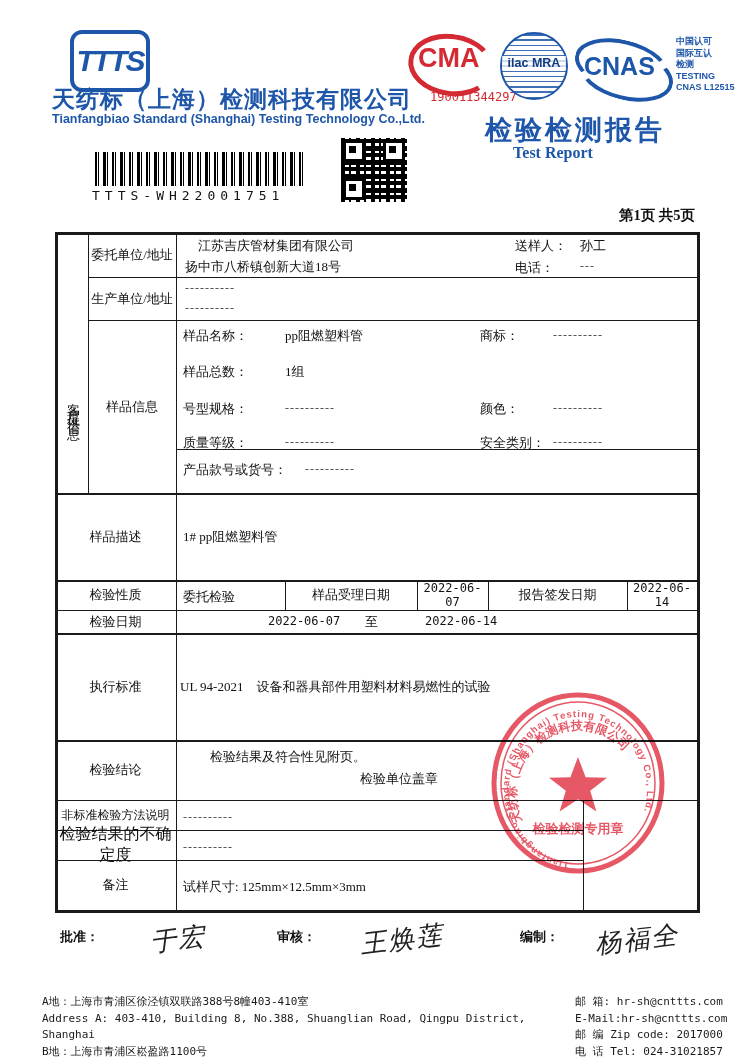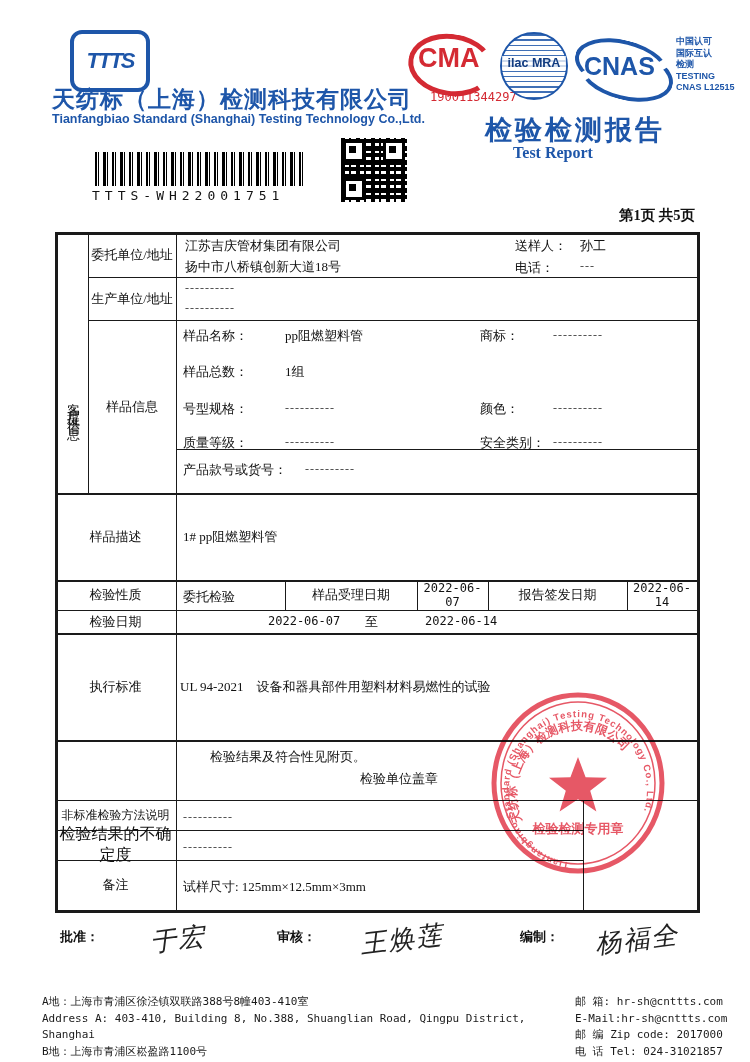--- a/index.html
+++ b/index.html
@@ -8,21 +8,21 @@
   .abs{position:absolute;}
   .blue{color:#1e56a9;}
   .line{position:absolute;background:#1a1a1a;}
   .lbl{font-size:13px;color:#111;}
   .ctr{display:flex;align-items:center;justify-content:center;text-align:center;}
   .mono{font-family:"DejaVu Sans Mono","Liberation Mono",monospace;}
   .dash{color:#4a4a4a;letter-spacing:1px;font-size:12px;}
   
   #logo-box{left:70px;top:30px;width:72px;height:54px;border:4px solid #1e56a9;border-radius:12px;
             display:flex;align-items:center;justify-content:center;}
-  #logo-box span{font-size:22px;font-weight:bold;font-style:italic;color:#1e56a9;
+  #logo-box span{font-size:30px;font-weight:bold;font-style:italic;color:#1e56a9;
                  font-family:"Liberation Sans",sans-serif;letter-spacing:-2px;}
   #company-cn{left:52px;top:84px;width:380px;font-size:23px;font-weight:bold;letter-spacing:1px;}
   #company-en{left:52px;top:112px;width:390px;font-size:12.5px;font-weight:bold;
               font-family:"Liberation Sans",sans-serif;}
   
   #cma{left:408px;top:34px;width:86px;height:56px;}
   #cma .ring{position:absolute;left:0;top:0;width:76px;height:52px;border:5px solid #d42a33;
              border-radius:50%;border-right-color:transparent;transform:rotate(8deg);}
   #cma .txt{position:absolute;left:10px;top:9px;font-size:27px;font-weight:900;color:#d42a33;
             font-family:"Liberation Sans",sans-serif;letter-spacing:0px;}
@@ -137,21 +137,21 @@
 
   <div class="line" style="left:285px;top:580px;width:1px;height:30px;"></div>
   <div class="line" style="left:417px;top:580px;width:1px;height:30px;"></div>
   <div class="line" style="left:488px;top:580px;width:1px;height:30px;"></div>
   <div class="line" style="left:627px;top:580px;width:1px;height:30px;"></div>
   <div class="line" style="left:583px;top:800px;width:1px;height:110px;"></div>
 
   <div class="abs lbl ctr" style="left:58px;top:320px;width:30px;height:173px;writing-mode:vertical-rl;letter-spacing:5px;">客户提供信息</div>
 
   <div class="abs lbl ctr" style="left:88px;top:232px;width:88px;height:45px;">委托单位/地址</div>
-  <div class="abs lbl" style="left:185px;top:237px;">江苏吉庆管材集团有限公司</div>
+  <div class="abs lbl" style="left:198px;top:237px;">江苏吉庆管材集团有限公司</div>
   <div class="abs lbl" style="left:185px;top:258px;">扬中市八桥镇创新大道18号</div>
   <div class="abs lbl" style="left:515px;top:237px;">送样人：</div>
   <div class="abs lbl" style="left:580px;top:237px;">孙工</div>
   <div class="abs lbl" style="left:515px;top:259px;">电话：</div>
   <div class="abs dash" style="left:580px;top:259px;">---</div>
 
   <div class="abs lbl ctr" style="left:88px;top:277px;width:88px;height:43px;">生产单位/地址</div>
   <div class="abs dash" style="left:185px;top:281px;">----------</div>
   <div class="abs dash" style="left:185px;top:301px;">----------</div>
 
@@ -184,20 +184,21 @@
   <div class="abs lbl ctr mono" style="left:627px;top:580px;width:70px;height:30px;font-size:12px;">2022-06-14</div>
 
   <div class="abs lbl ctr" style="left:55px;top:610px;width:121px;height:23px;">检验日期</div>
   <div class="abs lbl mono" style="left:268px;top:614px;font-size:12px;">2022-06-07</div>
   <div class="abs lbl" style="left:365px;top:613px;">至</div>
   <div class="abs lbl mono" style="left:425px;top:614px;font-size:12px;">2022-06-14</div>
 
   <div class="abs lbl ctr" style="left:55px;top:633px;width:121px;height:107px;">执行标准</div>
   <div class="abs lbl" style="left:180px;top:678px;">UL 94-2021　设备和器具部件用塑料材料易燃性的试验</div>
 
+  <div class="abs lbl ctr" style="left:55px;top:740px;width:121px;height:60px;">检验结论</div>
   <div class="abs lbl" style="left:210px;top:748px;font-family:Liberation Serif, serif;">检验结果及符合性见附页。</div>
   <div class="abs lbl" style="left:360px;top:770px;">检验单位盖章</div>
 
   <div class="abs ctr" style="left:55px;top:800px;width:121px;height:30px;font-size:12px;">非标准检验方法说明</div>
   <div class="abs dash" style="left:183px;top:810px;">----------</div>
   <div class="abs ctr" style="left:55px;top:830px;width:121px;height:30px;font-size:16px;">检验结果的不确定度</div>
   <div class="abs dash" style="left:183px;top:840px;">----------</div>
 
   <div class="abs lbl ctr" style="left:55px;top:860px;width:121px;height:50px;">备注</div>
   <div class="abs lbl" style="left:183px;top:878px;">试样尺寸: 125mm×12.5mm×3mm</div>

